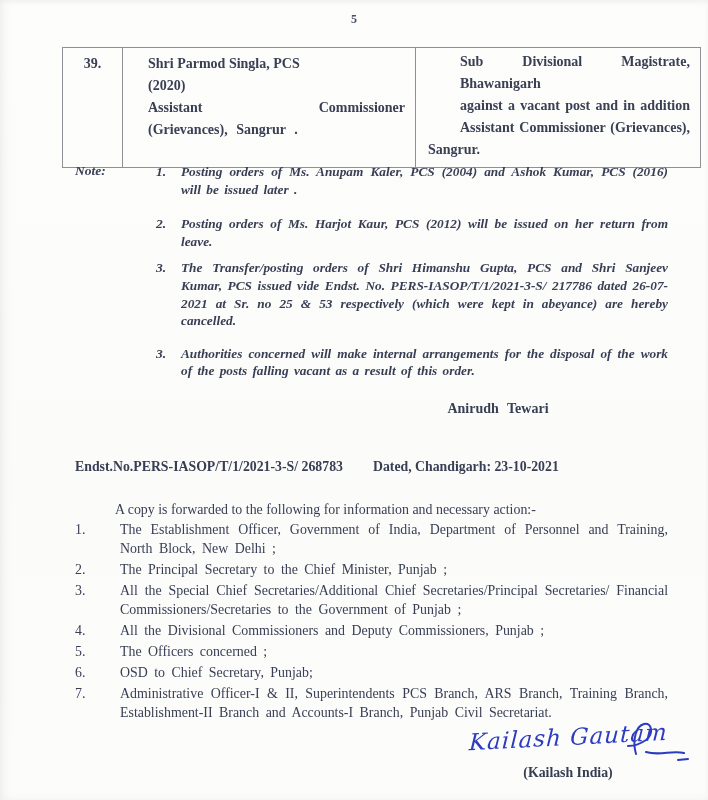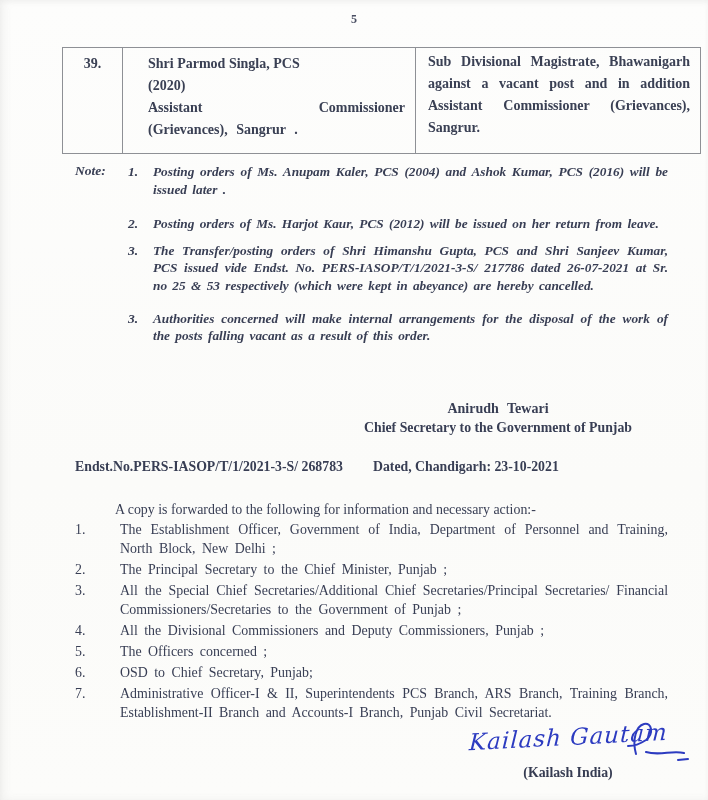--- a/index.html
+++ b/index.html
@@ -30,25 +30,25 @@
     border: 1.2px solid #8e9095;
     vertical-align: top;
     font-size: 14px; font-weight: 600; line-height: 22px; color: #3a4054;
     height: 94px;
   }
   td.cell-serial { width: 57px; text-align: center; padding-top: 5px; font-weight: 700; }
   td.cell-officer { width: 257px; padding: 5px 10px 6px 25px; }
   td.cell-posting { padding: 3px 10px 6px 12px; }
   .spread { display: flex; justify-content: space-between; }
   .wordgap { word-spacing: 5px; }
-  .just-line { text-align: justify; text-align-last: justify; }
+  .just-line { text-align: justify; text-align-last: justify; margin-left: 32px; }
 
   
   .note-block { position: absolute; top: 163px; left: 75px; width: 593px; }
-  .note-row { display: flex; }
+  .note-row { display: flex; gap: 28px; }
   .note-label { width: 53px; flex: none; font-weight: 700; font-style: italic; font-size: 13.5px; }
   .note-items { flex: 1; }
   .note-item { display: flex; }
   .note-item:nth-child(1) { margin-bottom: 17px; }
   .note-item:nth-child(2) { margin-bottom: 9px; }
   .note-item:nth-child(3) { margin-bottom: 15px; }
   .note-num { width: 25px; flex: none; font-weight: 700; font-style: italic; font-size: 13.5px; line-height: 17.6px; }
   .note-text {
     flex: 1; font-weight: 700; font-style: italic; font-size: 13.3px;
     line-height: 17.6px; text-align: justify; word-spacing: 2px;
@@ -143,21 +143,20 @@
         </div>
       </div>
     </div>
   </div>
 
   <div class="dateline">
     <div class="place-block">
     </div>
     <div class="signatory-block">
       <div class="signatory-name">Anirudh Tewari</div>
-      <div class="signatory-title">Chief Secretary to the Government of Punjab</div>
     </div>
   </div>
 
   <div class="endst-line">
     <span>Endst.No.PERS-IASOP/T/1/2021-3-S/ 268783</span>
     <span class="endst-dated">Dated, Chandigarh: 23-10-2021</span>
   </div>
 
   <div class="forward-block">
     <div class="forward-intro">A copy is forwarded to the following for information and necessary action:-</div>

